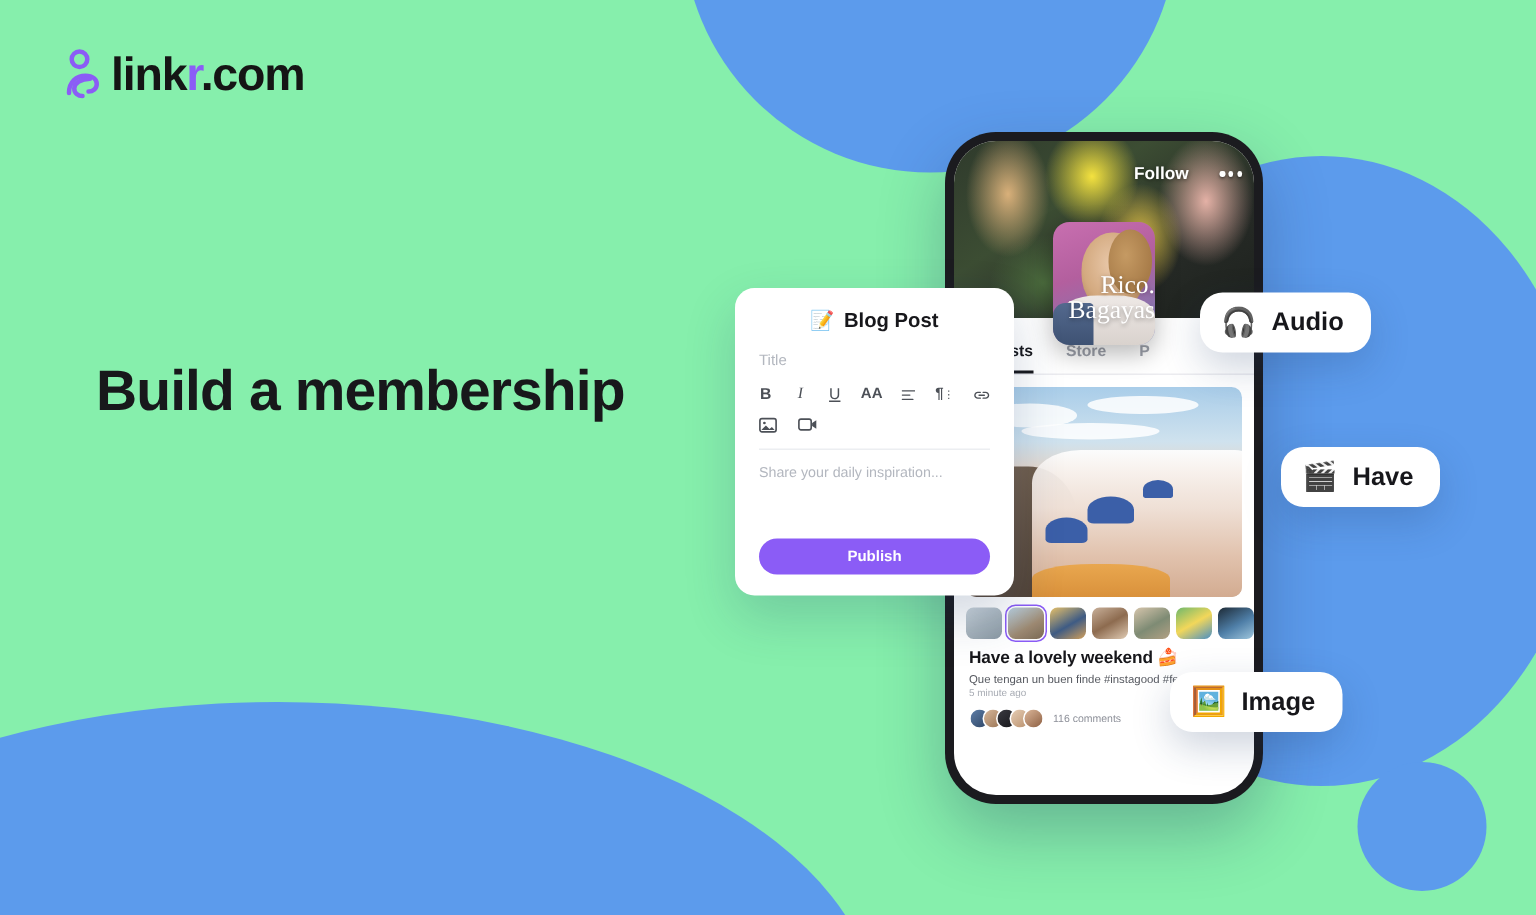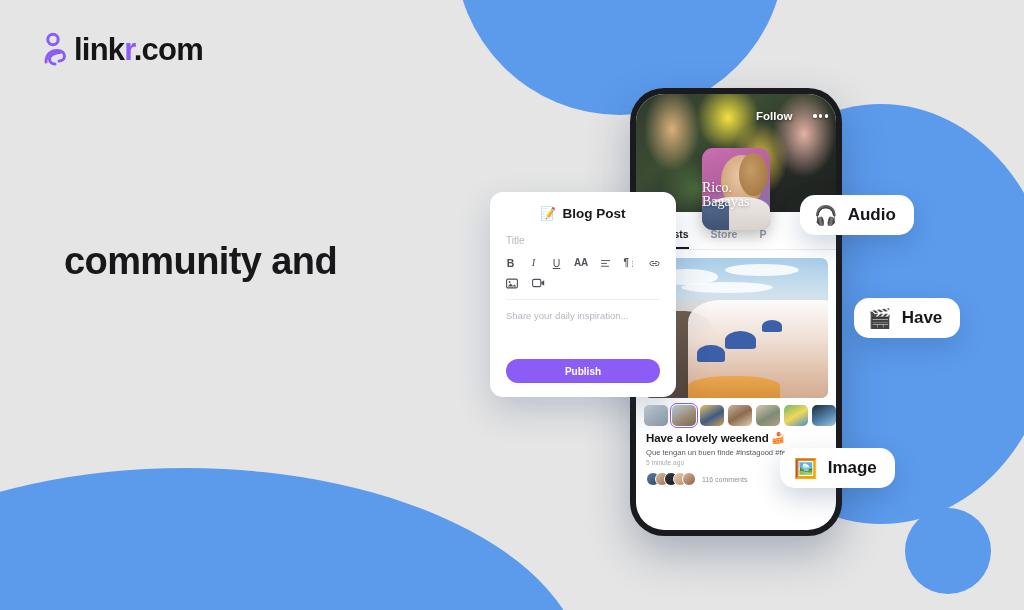--- a/index.html
+++ b/index.html
@@ -6,21 +6,21 @@
   html, body { width: 1024px; height: 610px; overflow: hidden; }
   body {
     font-family: "Liberation Sans", sans-serif;
     background: #c9e1fb;
     position: relative;
   }
   #stage {
     position: absolute; inset: 0;
     width: 1024px; height: 610px;
     overflow: hidden;
-    background: #e5e5e5;
+    background: #86efac;
   }
 
   
   .blob { position: absolute; background: #5c9bec; border-radius: 50%; }
   .blob-top      { left: 455px;  top: -215px;  width: 330px; height: 330px; }
   .blob-right    { left: 706px;  top: 104px;   width: 350px; height: 420px; border-radius: 50% 50% 50% 50%; }
   .blob-bottom   { left: -215px; top: 468px;   width: 800px; height: 420px; }
   .blob-circle   { left: 905px;  top: 508px;   width: 86px;  height: 86px; }
 
   
@@ -111,23 +111,23 @@
     border-radius: 40% 40% 0 0;
   }
   .avatar-card .jeans {
     position: absolute; left: 0; bottom: 0;
     width: 40%; height: 34%;
     background: linear-gradient(180deg,#53698e 0%, #3e5273 100%);
     border-radius: 30% 10% 0 0;
   }
   .avatar-name {
     position: absolute; left: 0; right: 0; top: 40%;
-    text-align: left;
+    text-align: right;
     font-family: "Liberation Serif", serif;
-    color: #ffffff; font-size: 14px; line-height: 1.02;
+    color: #ffffff; font-size: 17px; line-height: 1.02;
     text-shadow: 0 1px 3px rgba(0,0,0,.35);
   }
   .tabs {
     display: flex; gap: 22px;
     padding: 16px 0 0 24px;
     border-bottom: 1px solid #ececf0;
   }
   .tab {
     font-size: 10.5px; font-weight: 700; color: #9ca0aa;
     padding-bottom: 7px; cursor: pointer; white-space: nowrap;
@@ -285,21 +285,21 @@
       <svg class="logo-icon" viewBox="0 0 30 34" aria-hidden="true">
         <circle cx="15" cy="7.5" r="5.2" fill="none" stroke="#8b5cf6" stroke-width="3"></circle>
         <path d="M8 30 C8 22.5 13 18.5 19 18.5 C24 18.5 26.5 21 26.5 24 C26.5 27 24 29 21 29" fill="none" stroke="#8b5cf6" stroke-width="3" stroke-linecap="round"></path>
         <path d="M22 20.5 C16 20.5 11.5 23.5 11.5 27 C11.5 30 14 32 17 32" fill="none" stroke="#8b5cf6" stroke-width="3" stroke-linecap="round"></path>
       </svg>
     </span>
     <span class="logo-text"><span>link</span><span class="accent">r</span><span>.com</span></span>
   </div>
 
   <h1 class="headline">
-    <div>community and</div>
+    <div>Build a membership</div>
   </h1>
 
   <div class="phone">
     <div class="phone-screen">
 
       <div class="cover">
         <div class="cover-actions">
           <span class="follow-btn">Follow</span>
           <span class="dots-btn">
               <i></i>

